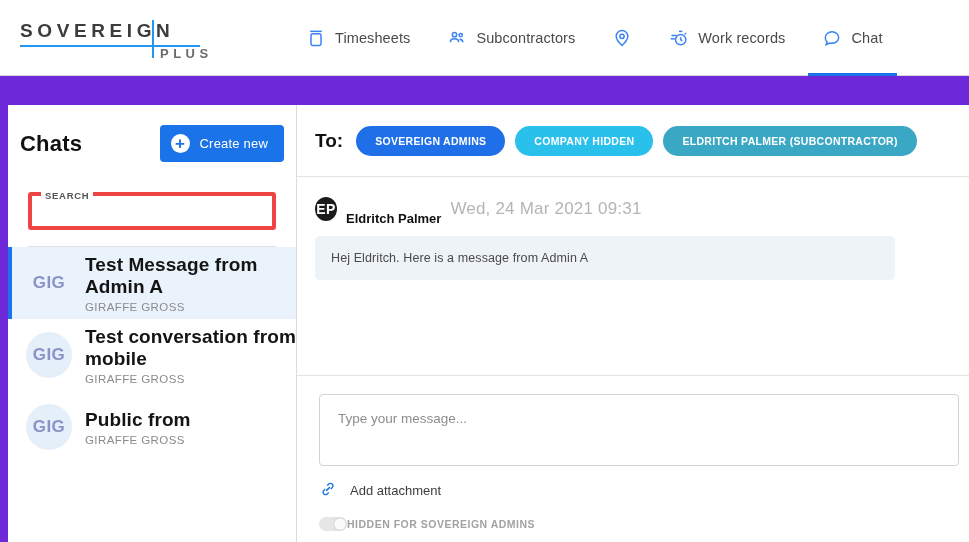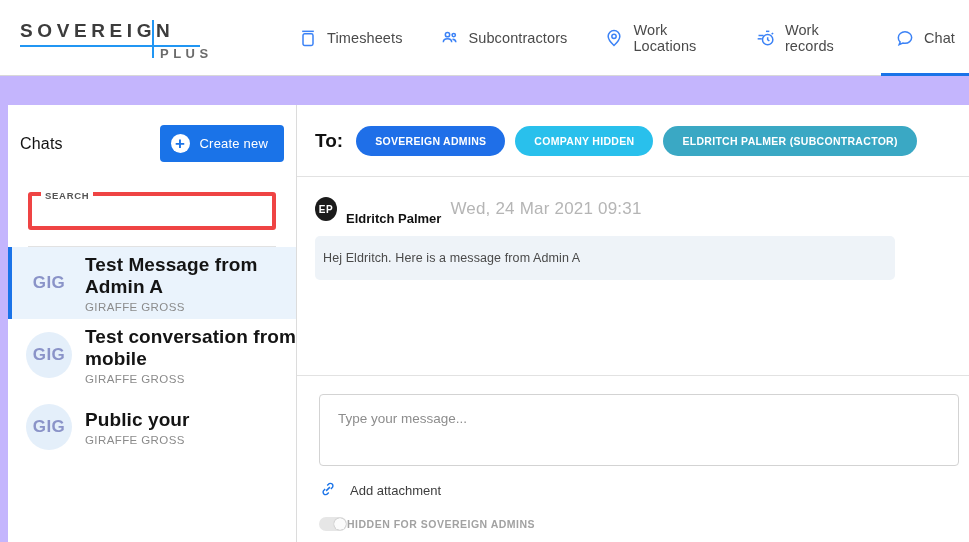--- a/index.html
+++ b/index.html
@@ -3,21 +3,21 @@
 <meta charset="utf-8">
 <style>
   * { box-sizing: border-box; }
   html, body {
     margin: 0; padding: 0;
     width: 969px; height: 542px;
     background: #ffffff;
     font-family: "Liberation Sans", sans-serif;
     overflow: hidden;
   }
-  .app { position: relative; width: 969px; height: 542px; background: #c4b5fd; }
+  .app { position: relative; width: 969px; height: 542px; background: #6d28d9; }
 
   
   .header {
     position: absolute; top: 0; left: 0; width: 969px; height: 76px;
     background: #ffffff; border-bottom: 1px solid #d8d8d8;
     display: flex; align-items: center;
   }
   .logo { margin-left: 20px; width: 190px; height: 48px; position: relative; }
   .logo-word {
     position: absolute; top: 6px; left: 0;
@@ -56,21 +56,21 @@
   }
   .panel-right {
     position: absolute; top: 0; left: 289px; width: 672px; height: 437px; background: #fff;
   }
 
   
   .chats-head {
     height: 77px; display: flex; align-items: center; justify-content: space-between;
     padding: 0 12px 0 12px;
   }
-  .chats-title { font-size: 16px; font-weight: 400; color: #111; letter-spacing: .2px; text-align: right; }
+  .chats-title { font-size: 22px; font-weight: 700; color: #111; letter-spacing: .2px; text-align: right; }
   .btn-create {
     display: flex; align-items: center; gap: 10px;
     background: #1a73e8; color: #fff; border: none; border-radius: 4px;
     height: 37px; padding: 0 16px 0 11px; cursor: pointer;
     font-size: 13px; letter-spacing: .2px; font-family: "Liberation Sans", sans-serif;
   }
   .plus-circle {
     width: 19px; height: 19px; border-radius: 50%; background: #fff; color: #1a73e8;
     display: flex; align-items: center; justify-content: center;
     font-size: 17px; font-weight: 700; line-height: 1; padding-bottom: 1px;
@@ -125,27 +125,27 @@
     border-radius: 20px; color: #fff; font-size: 10.5px; font-weight: 700;
     letter-spacing: .3px; padding: 9px 19px; white-space: nowrap; cursor: pointer;
   }
 
   
   .messages { height: 198px; padding: 15px 20px 0 18px; overflow: hidden; }
   .msg-head { display: flex; align-items: center; gap: 9px; }
   .msg-avatar {
     width: 22px; height: 24px; border-radius: 50%; background: #1b1b1b; color: #fff;
     display: flex; align-items: center; justify-content: center;
-    font-size: 10px; font-weight: 700; letter-spacing: .5px;
+    font-size: 14px; font-weight: 700; letter-spacing: .5px;
   }
   .msg-author { font-size: 13px; font-weight: 700; color: #111; margin-top: 19px; }
   .msg-time { font-size: 17px; color: #b5b5b5; letter-spacing: .2px; }
   .msg-bubble {
     margin-top: 10px; background: #eef3f8; border-radius: 5px;
-    padding: 15px 8px; font-size: 12.5px; color: #4a4a4a; letter-spacing: .1px;
+    padding: 15px 16px; font-size: 12.5px; color: #4a4a4a; letter-spacing: .1px;
     max-width: 580px;
   }
 
   
   .composer { border-top: 1px solid #e2e2e2; padding: 18px 0 0 22px; }
   .composer-box {
     border: 1px solid #d3d3d3; border-radius: 4px; height: 72px; width: 640px;
     padding: 14px 16px;
   }
   .composer-input {
@@ -208,21 +208,20 @@
         <span class="nav-underline"></span>
       </div>
 
       <div class="nav-item">
         <span class="nav-icon">
           <svg viewBox="0 0 24 24" width="20" height="20" fill="none" stroke="#3b82f6" stroke-width="1.8">
             <path d="M12 21s7-6.2 7-11a7 7 0 1 0-14 0c0 4.8 7 11 7 11z"></path>
               <circle cx="12" cy="10" r="2.6"></circle>
           </svg>
         </span>
-        <span class="nav-label">Work Locations</span>
         <span class="nav-underline"></span>
       </div>
 
       <div class="nav-item">
         <span class="nav-icon">
           <svg viewBox="0 0 24 24" width="20" height="20" fill="none" stroke="#3b82f6" stroke-width="1.8">
             <circle cx="14" cy="14" r="6.2"></circle>
               <path d="M14 11v3l2 1.6"></path>
             <path d="M12 4h4"></path>
               <path d="M3 9h6"></path>
@@ -279,21 +278,21 @@
           <div class="avatar">GIG</div>
           <div class="chat-meta">
             <div class="chat-name">Test conversation from mobile</div>
             <div class="chat-sub">GIRAFFE GROSS</div>
           </div>
         </div>
 
         <div class="chat-item">
           <div class="avatar">GIG</div>
           <div class="chat-meta">
-            <div class="chat-name">Public your</div>
+            <div class="chat-name">Public from</div>
             <div class="chat-sub">GIRAFFE GROSS</div>
           </div>
         </div>
       </div>
     </div>
 
     <div class="panel-right">
 
       <div class="to-bar">
         <span class="to-label">To:</span>

